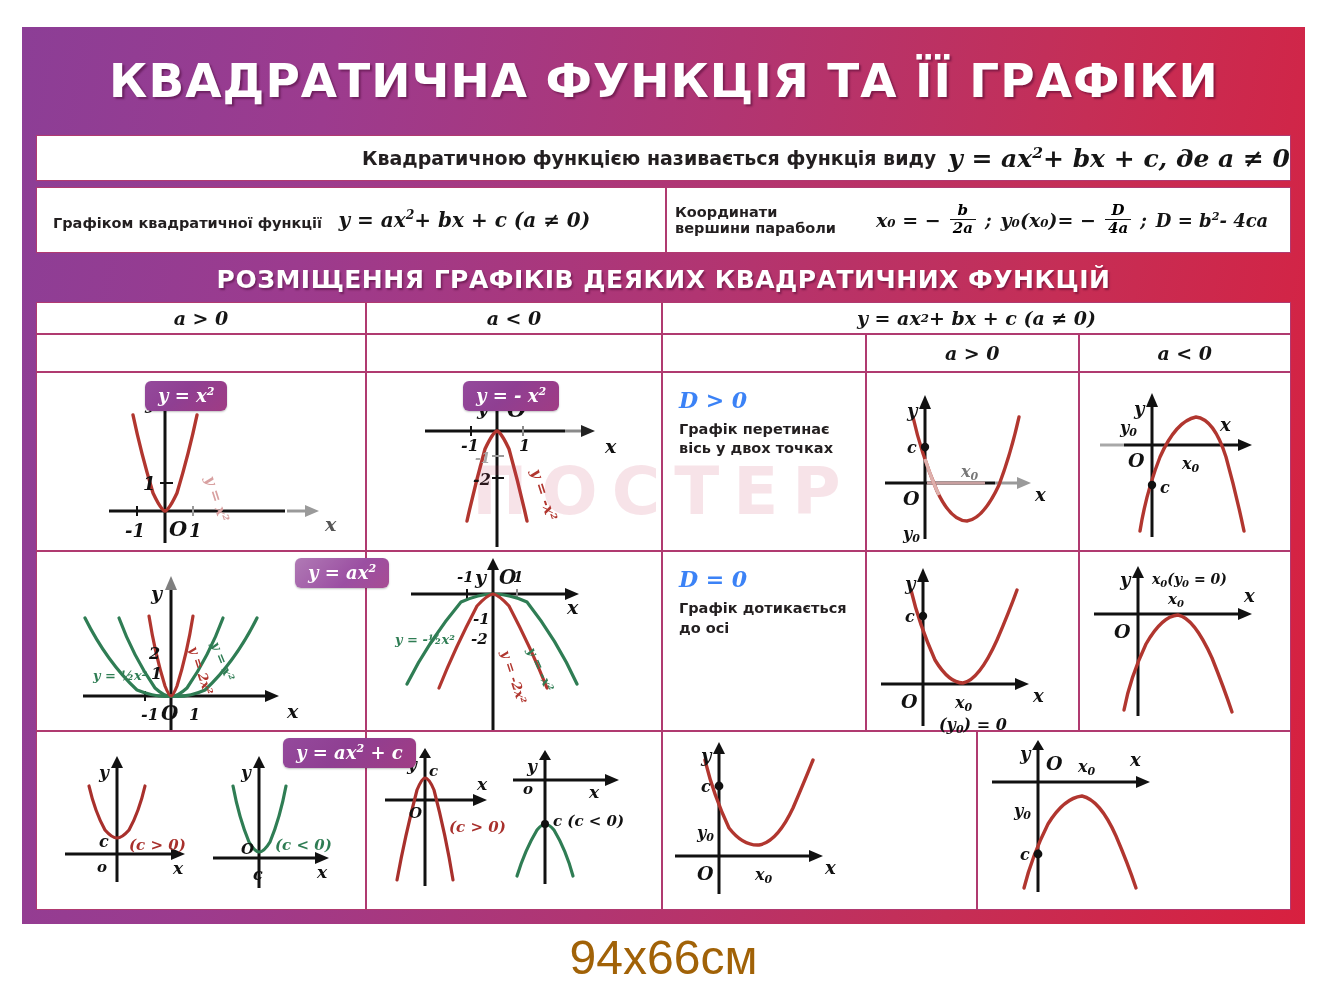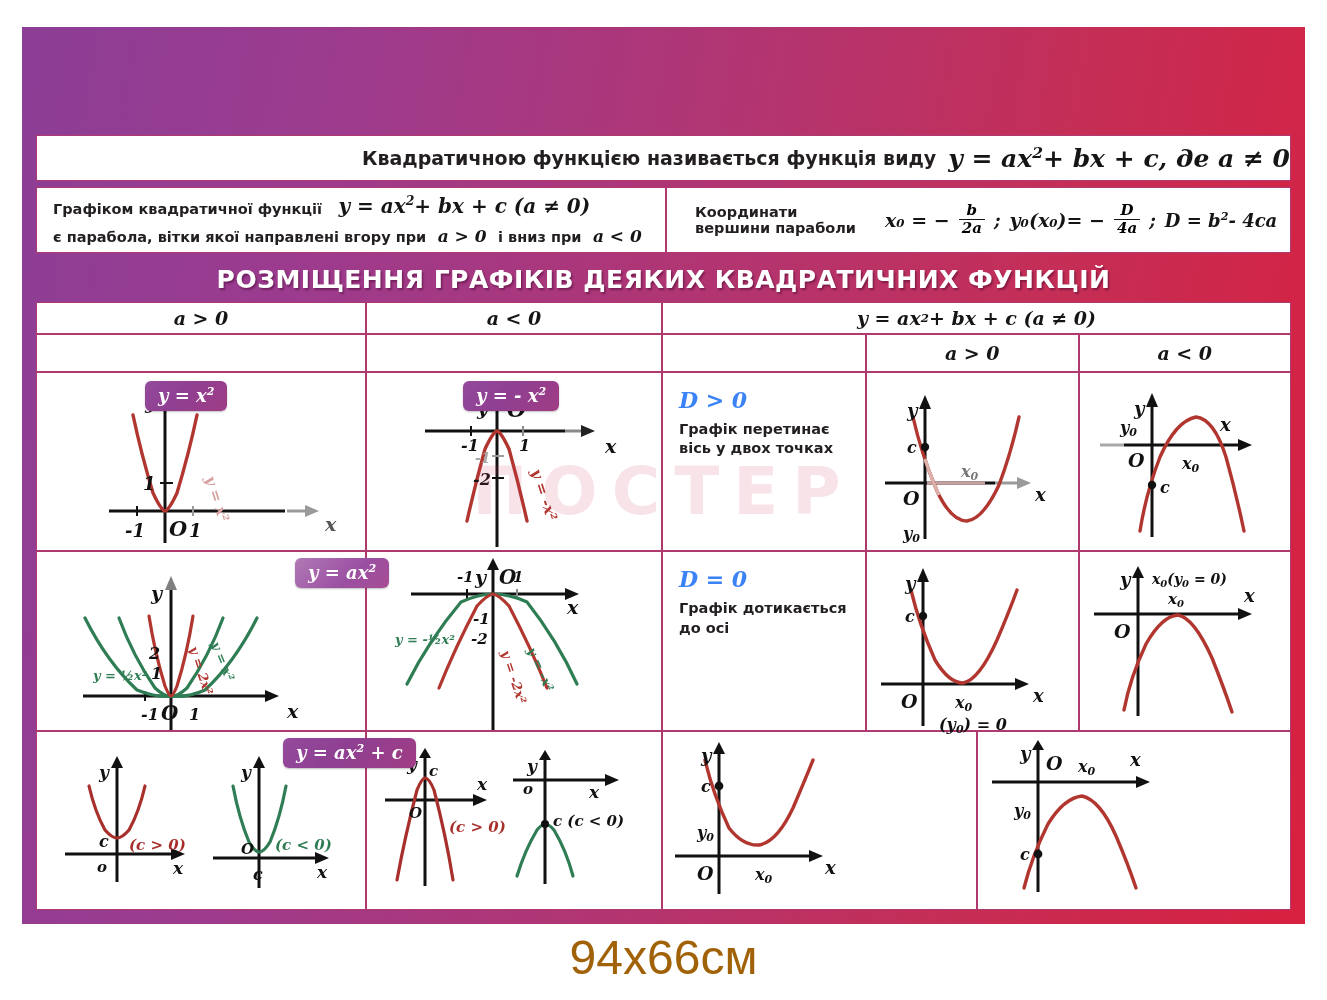--- a/index.html
+++ b/index.html
@@ -42,21 +42,21 @@
   .def-row .txt { font-size:19px; font-weight:bold; color:#231f20;
                   font-family:"DejaVu Sans", sans-serif;}
   .def-row .formula { font-family:"DejaVu Serif", serif; font-style:italic;
                       font-weight:bold; font-size:25px; margin-left:12px; color:#151515;}
 
   .row2 { left:14px; top:160px; width:1255px; height:66px; display:flex;
           border:1px solid #b03a70; }
   .row2 .cellA { flex:0 0 630px; border-right:2px solid #b03a70;
                  padding:6px 10px 6px 16px; display:flex; flex-direction:column;
                  justify-content:center; gap:8px;}
-  .row2 .cellB { flex:1; display:flex; align-items:center; padding-left:28px; gap:5px;}
+  .row2 .cellB { flex:1; display:flex; align-items:center; padding-left:8px; gap:16px;}
   .small-txt { font-size:14.5px; font-weight:bold; color:#231f20;
                font-family:"DejaVu Sans", sans-serif;}
   .ital { font-family:"DejaVu Serif", serif; font-style:italic; font-weight:bold;
           color:#151515;}
 
   
   .sec-head { position:absolute; left:0; top:232px; width:100%; height:40px;
               display:flex; align-items:center; justify-content:center; }
   .sec-head h2 { font-family:"DejaVu Sans", sans-serif; font-weight:bold;
                  font-size:25px; color:#fff; letter-spacing:.5px;
@@ -131,39 +131,36 @@
   .frac .den { display:block; padding:0 3px; line-height:1.15;}
 </style>
 </head>
 <body>
 
 <div id="poster">
 
   <div class="frame">
   <div class="frame-inner">
 
+    <div class="title-bar">
+      <h1>КВАДРАТИЧНА ФУНКЦІЯ ТА ЇЇ ГРАФІКИ</h1>
+    </div>
 
     <div class="panel def-row">
       <span class="txt">Квадратичною функцією називається функція виду</span>
       <span class="formula">
         <i>y</i> = <i>ax</i><sup>2</sup>+ <i>bx</i> + <i>c</i>, <i>де a</i> ≠ <i>0</i>
       </span>
     </div>
 
     <div class="panel row2">
       <div class="cellA">
         <div>
           <span class="small-txt">Графіком квадратичної функції</span>
           <span class="ital" style="font-size:20px;margin-left:12px;">y = ax<sup>2</sup>+ bx + c (a ≠ 0)</span>
-        </div>
-        <div>
-          <span class="small-txt">є парабола, вітки якої направлені вгору при</span>
-          <span class="ital" style="font-size:17px;margin:0 7px;">a &gt; 0</span>
-          <span class="small-txt">і вниз при</span>
-          <span class="ital" style="font-size:17px;margin-left:7px;">a &lt; 0</span>
         </div>
       </div>
       <div class="cellB">
         <div>
           <div class="small-txt">Координати</div>
           <div class="small-txt">вершини параболи</div>
         </div>
         <div style="display:flex;align-items:center;gap:9px;margin-left:24px;justify-content:flex-end;">
           <span class="ital" style="font-size:19px;">x₀ = −</span>
           <span class="frac" style="font-size:15px;">

